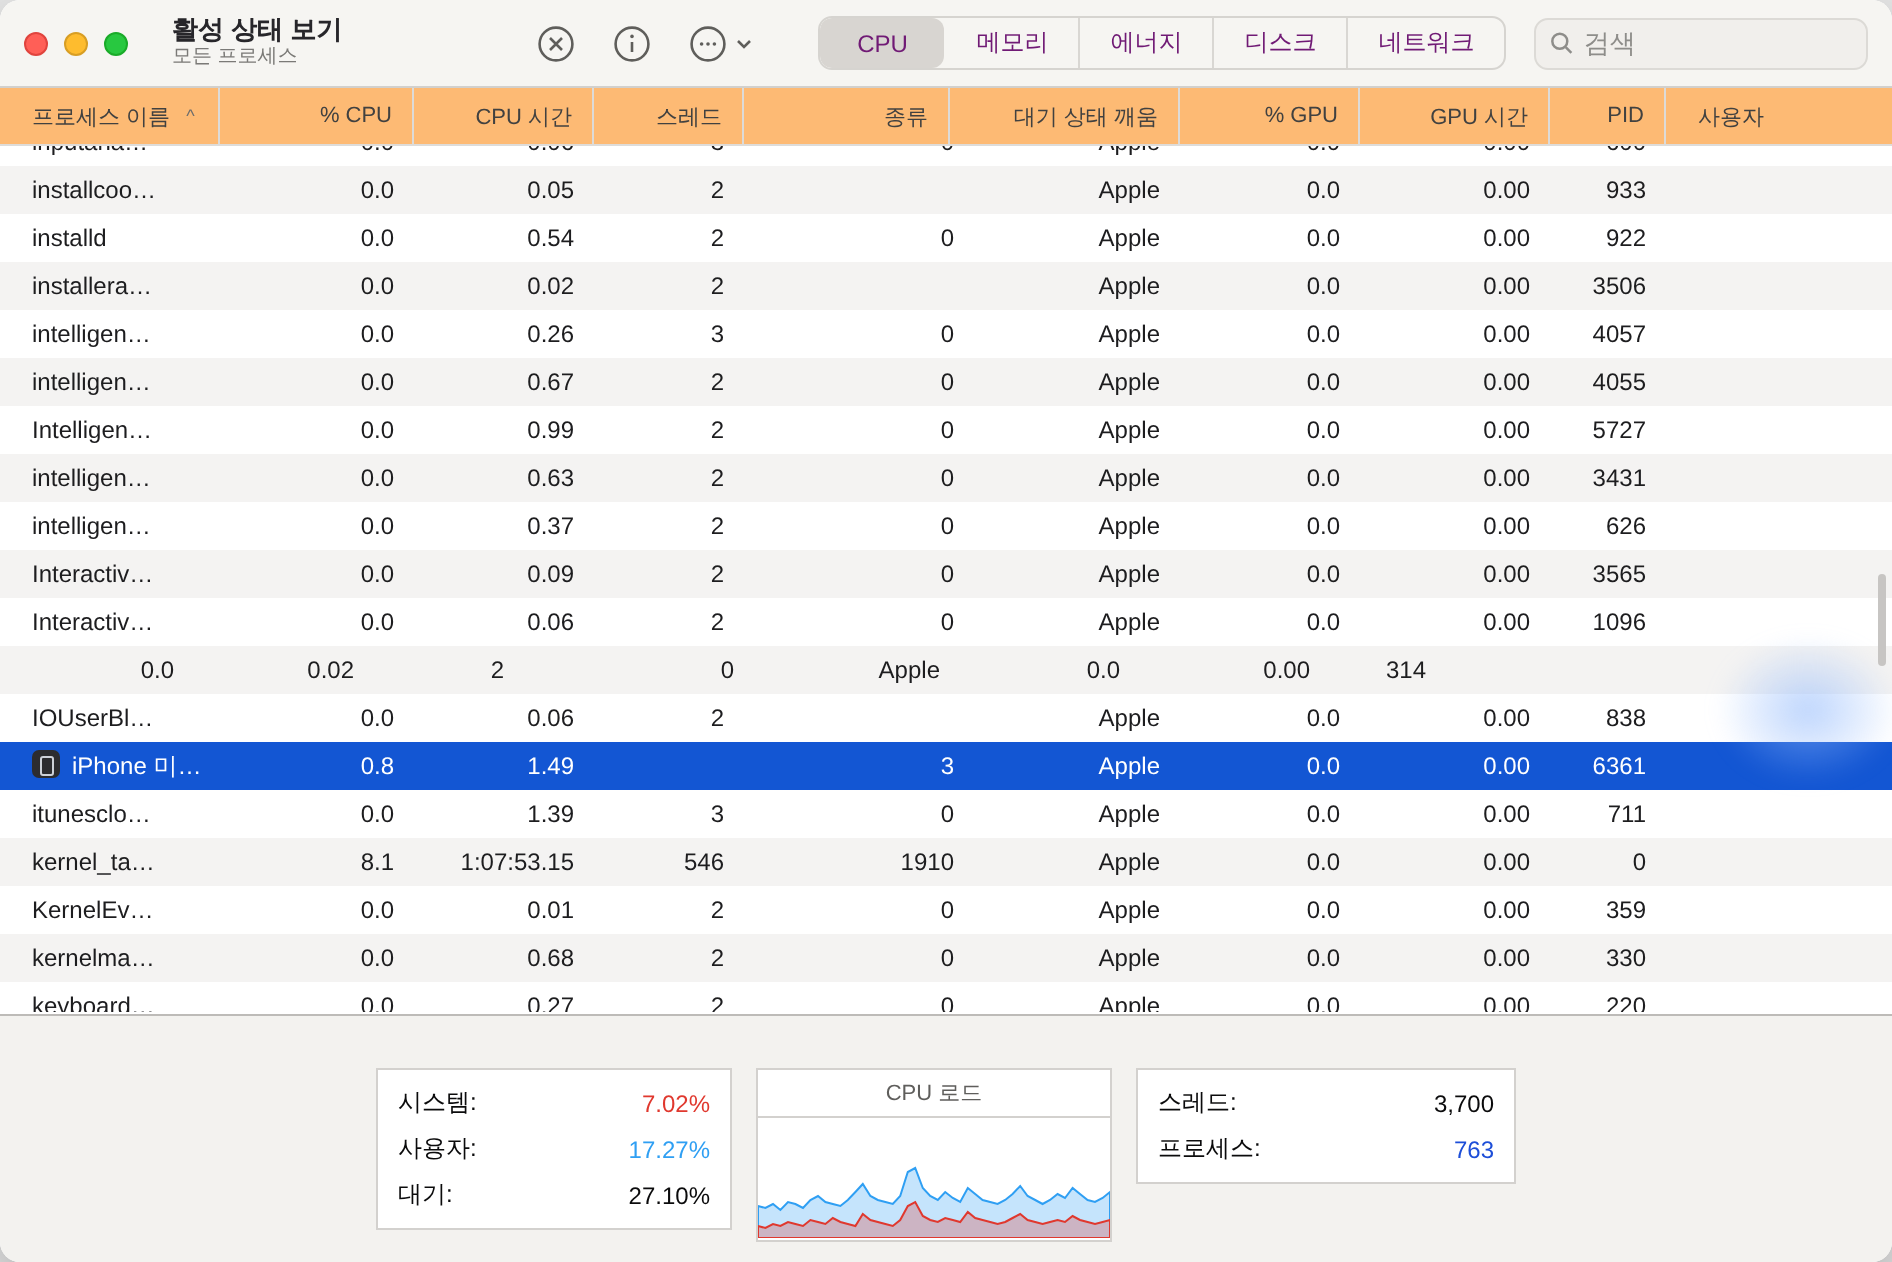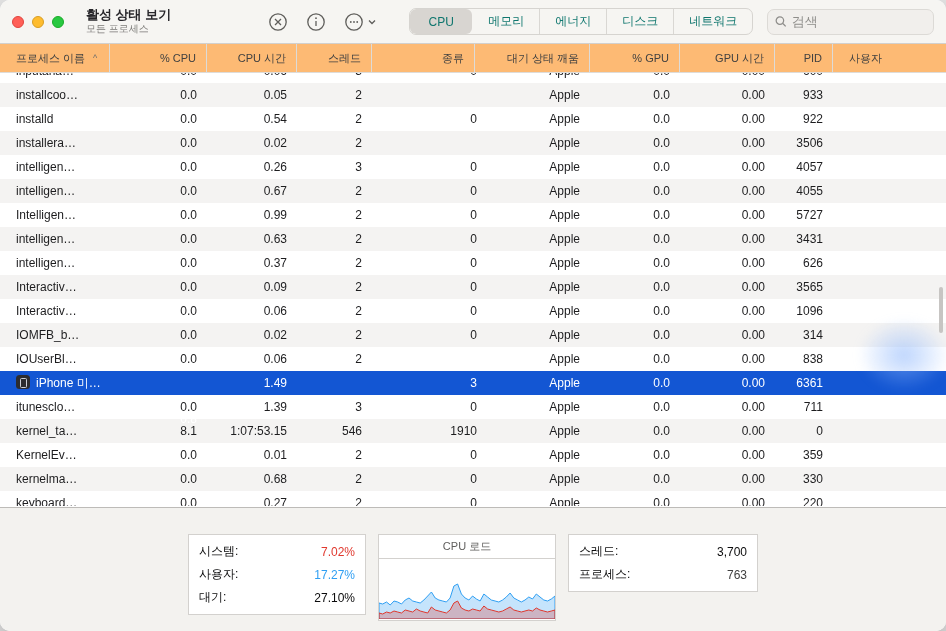--- a/index.html
+++ b/index.html
@@ -24,21 +24,21 @@
   .title { font-size:13px; font-weight:bold; color:#27262a; }
   .subtitle { font-size:10px; color:#7b7a77; }
   .toolbar-buttons { display:flex; gap:16px; margin-left:96px; flex:0 0 auto; align-items:center; }
   .tb-btn { background:none; border:none; padding:0; cursor:default; display:flex; align-items:center; }
   
   .segmented {
     display:flex; margin-left:30px; border:1px solid #d6d4d0; border-radius:7px;
     height:27px; overflow:hidden; flex:0 0 auto; background:#f6f5f2;
   }
   .segment {
-    font-size:12px; color:#0f766e; padding:0 15px; display:flex; align-items:center;
+    font-size:12px; color:#701a75; padding:0 15px; display:flex; align-items:center;
     border-left:1px solid #d9d7d3; min-width:62px; justify-content:center;
   }
   .segment:first-child { border-left:none; }
   .segment.selected { background:#d8d5d1; border-radius:6px; border-left-color:transparent; }
   .segment.selected + .segment { border-left-color:transparent; }
   
   .search {
     margin-left:14px; margin-right:12px; flex:1 1 auto; max-width:222px; height:26px;
     background:#f1efec; border:1px solid #dcdad6; border-radius:7px;
     display:flex; align-items:center; padding:0 7px; gap:5px;
@@ -331,21 +331,20 @@
         <div class="cell right" style="width: 90px;">0.06</div>
         <div class="cell right" style="width: 75px;">2</div>
         <div class="cell right" style="width: 115px;">0</div>
         <div class="cell right" style="width: 103px;">Apple</div>
         <div class="cell right" style="width: 90px;">0.0</div>
         <div class="cell right" style="width: 95px;">0.00</div>
         <div class="cell right" style="width: 58px;">1096</div>
         <div class="cell left" style="width: 113px;"></div>
       </div>
       <div class="row alt">
-        <div class="cell left" style="width: 110px;"><span>IOMFB_b…</span></div>
         <div class="cell right" style="width: 97px;">0.0</div>
         <div class="cell right" style="width: 90px;">0.02</div>
         <div class="cell right" style="width: 75px;">2</div>
         <div class="cell right" style="width: 115px;">0</div>
         <div class="cell right" style="width: 103px;">Apple</div>
         <div class="cell right" style="width: 90px;">0.0</div>
         <div class="cell right" style="width: 95px;">0.00</div>
         <div class="cell right" style="width: 58px;">314</div>
         <div class="cell left" style="width: 113px;"></div>
       </div>
@@ -356,21 +355,21 @@
         <div class="cell right" style="width: 75px;">2</div>
         <div class="cell right" style="width: 115px;"></div>
         <div class="cell right" style="width: 103px;">Apple</div>
         <div class="cell right" style="width: 90px;">0.0</div>
         <div class="cell right" style="width: 95px;">0.00</div>
         <div class="cell right" style="width: 58px;">838</div>
         <div class="cell left" style="width: 113px;"></div>
       </div>
       <div class="row selected">
         <div class="cell left" style="width: 110px;"><span class="app-icon"></span><span>iPhone 미…</span></div>
-        <div class="cell right" style="width: 97px; margin-top: 36px;">0.8</div>
+        <div class="cell right" style="width: 97px;">0.8</div>
         <div class="cell right" style="width: 90px;">1.49</div>
         <div class="cell right" style="width: 75px; margin-top: 20px;">12</div>
         <div class="cell right" style="width: 115px;">3</div>
         <div class="cell right" style="width: 103px;">Apple</div>
         <div class="cell right" style="width: 90px;">0.0</div>
         <div class="cell right" style="width: 95px;">0.00</div>
         <div class="cell right" style="width: 58px;">6361</div>
         <div class="cell left" style="width: 113px;"></div>
       </div>
       <div class="row ">
@@ -462,18 +461,18 @@
           </svg>
       </div>
     </div>
     <div class="stat-box rightbox" id="stats-right">
         <div class="stat-row">
           <span>스레드:</span>
           <span class="v" style="color: rgb(11, 11, 12);">3,700</span>
         </div>
         <div class="stat-row">
           <span>프로세스:</span>
-          <span class="v" style="color: #404040;">763</span>
+          <span class="v" style="color: #1d4ed8;">763</span>
         </div>
       </div>
   </footer>
 
 </div>
 
 </body></html>

